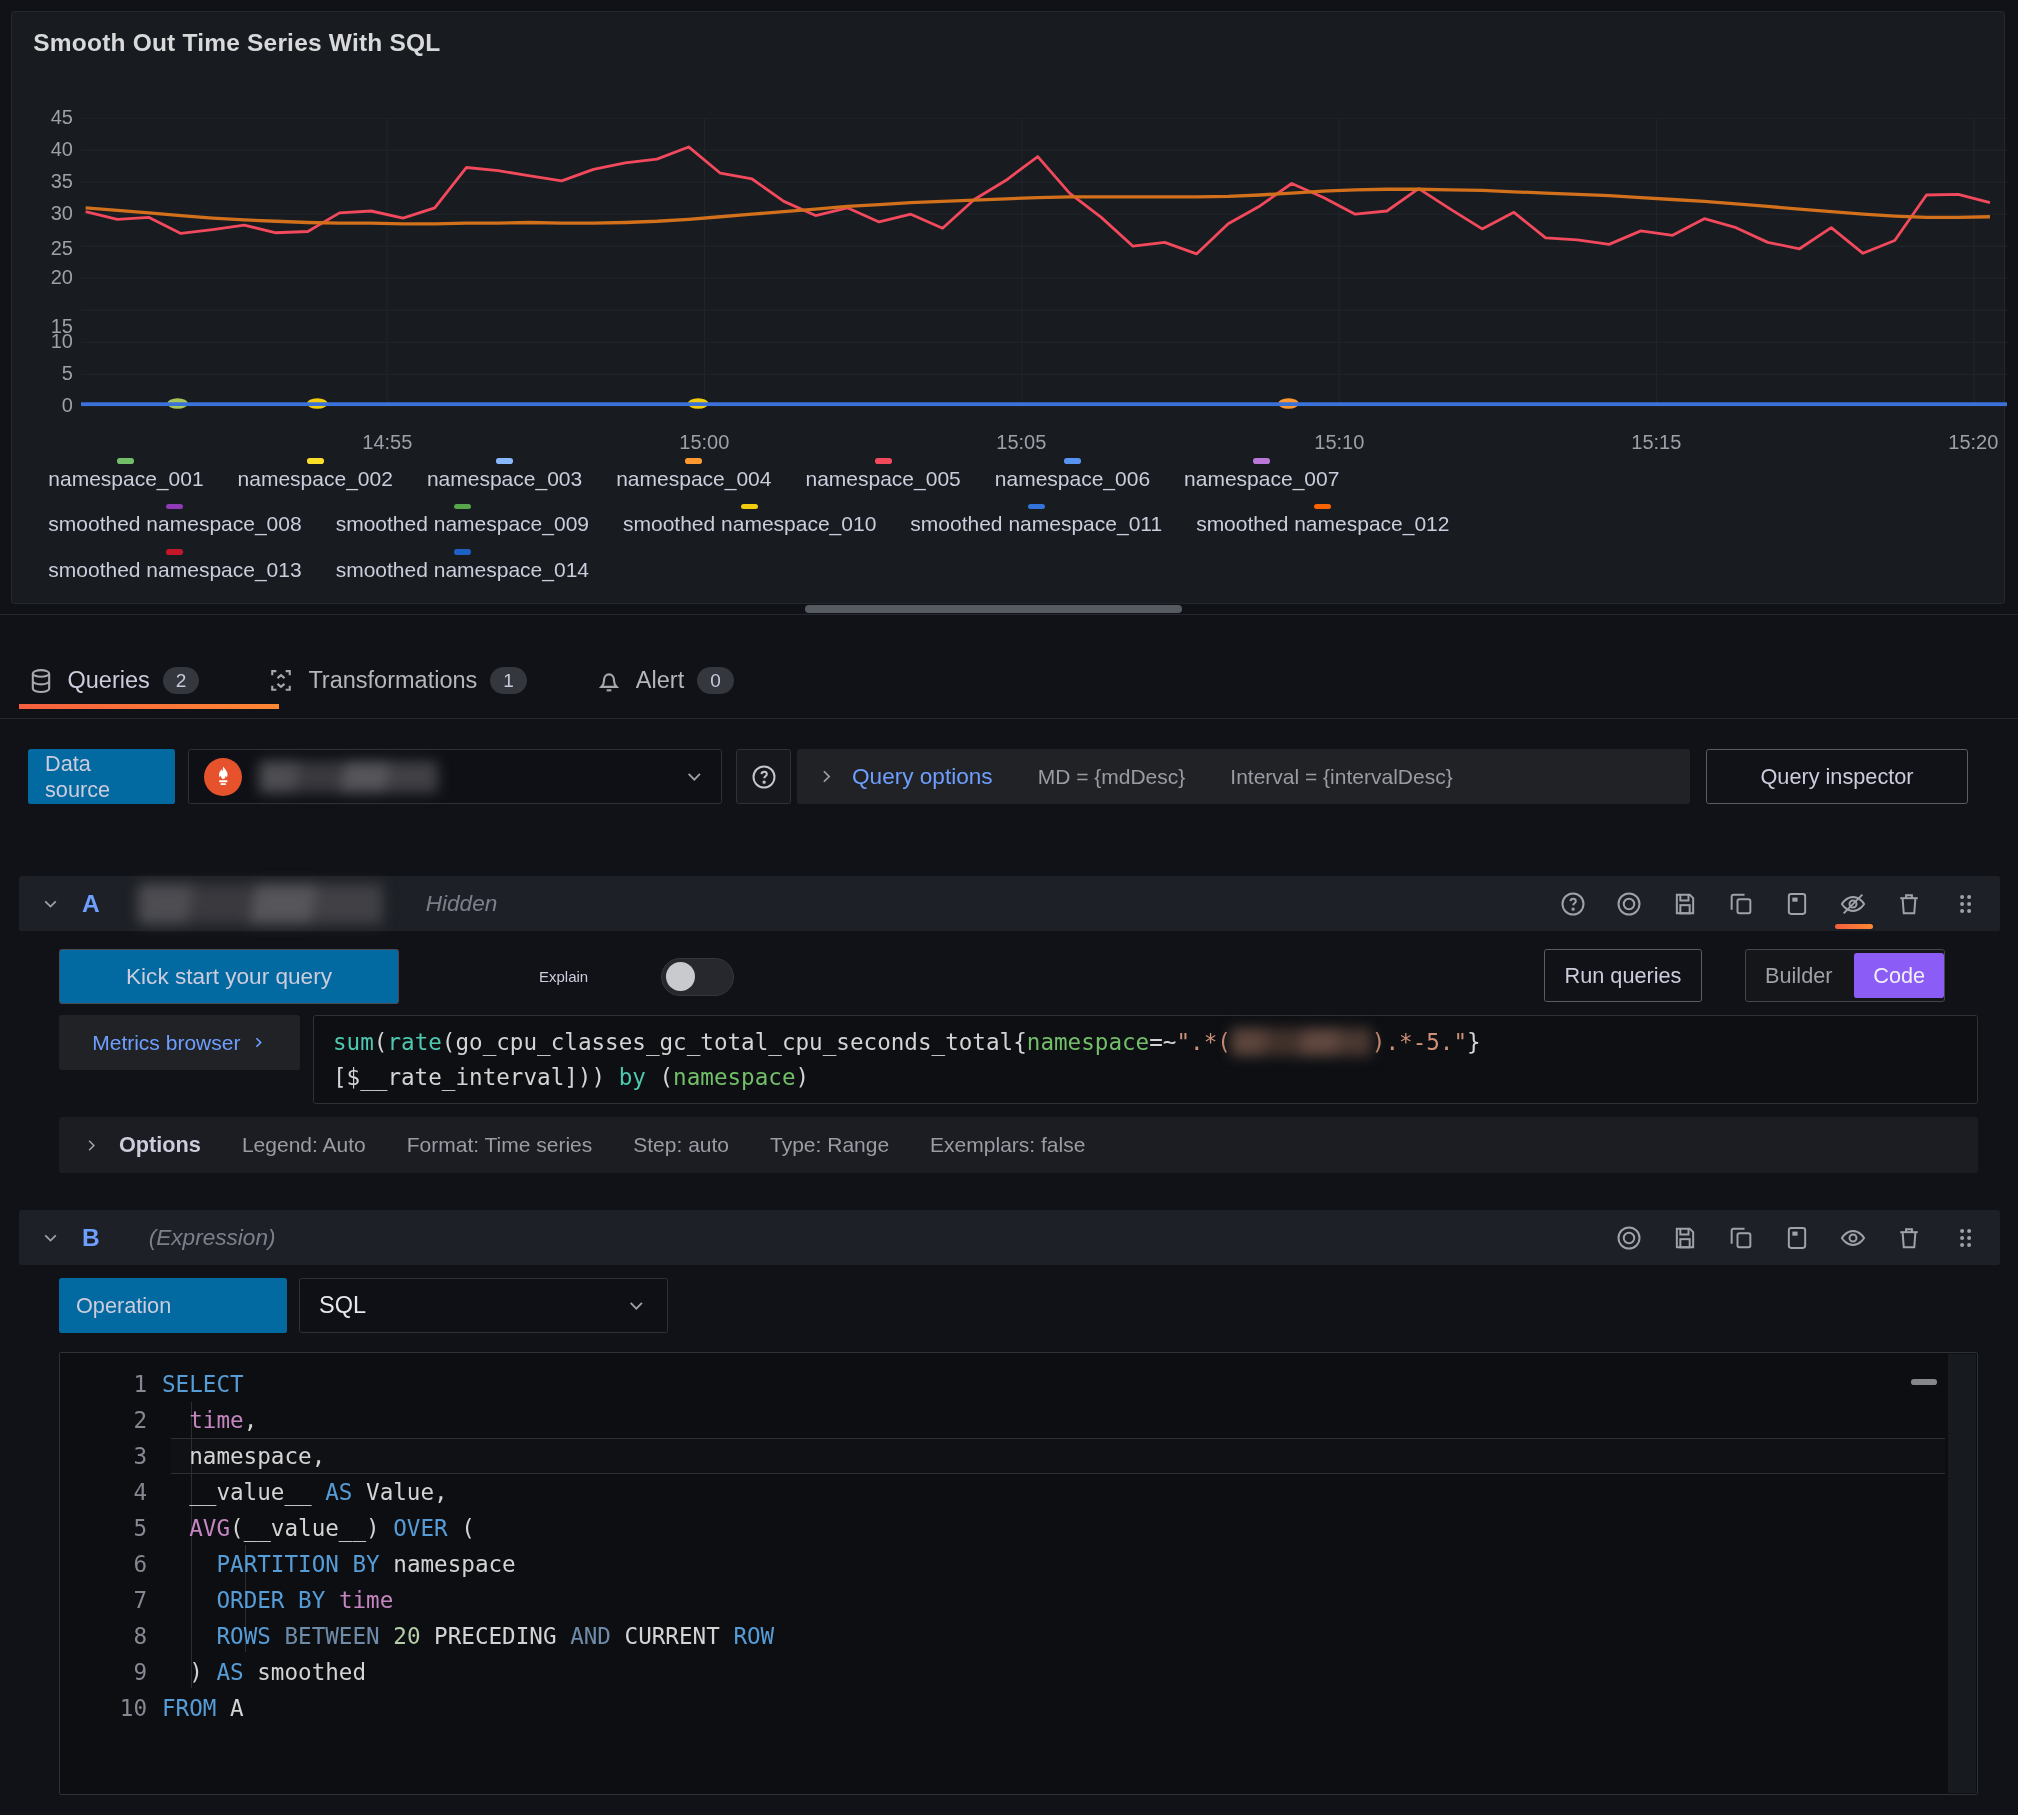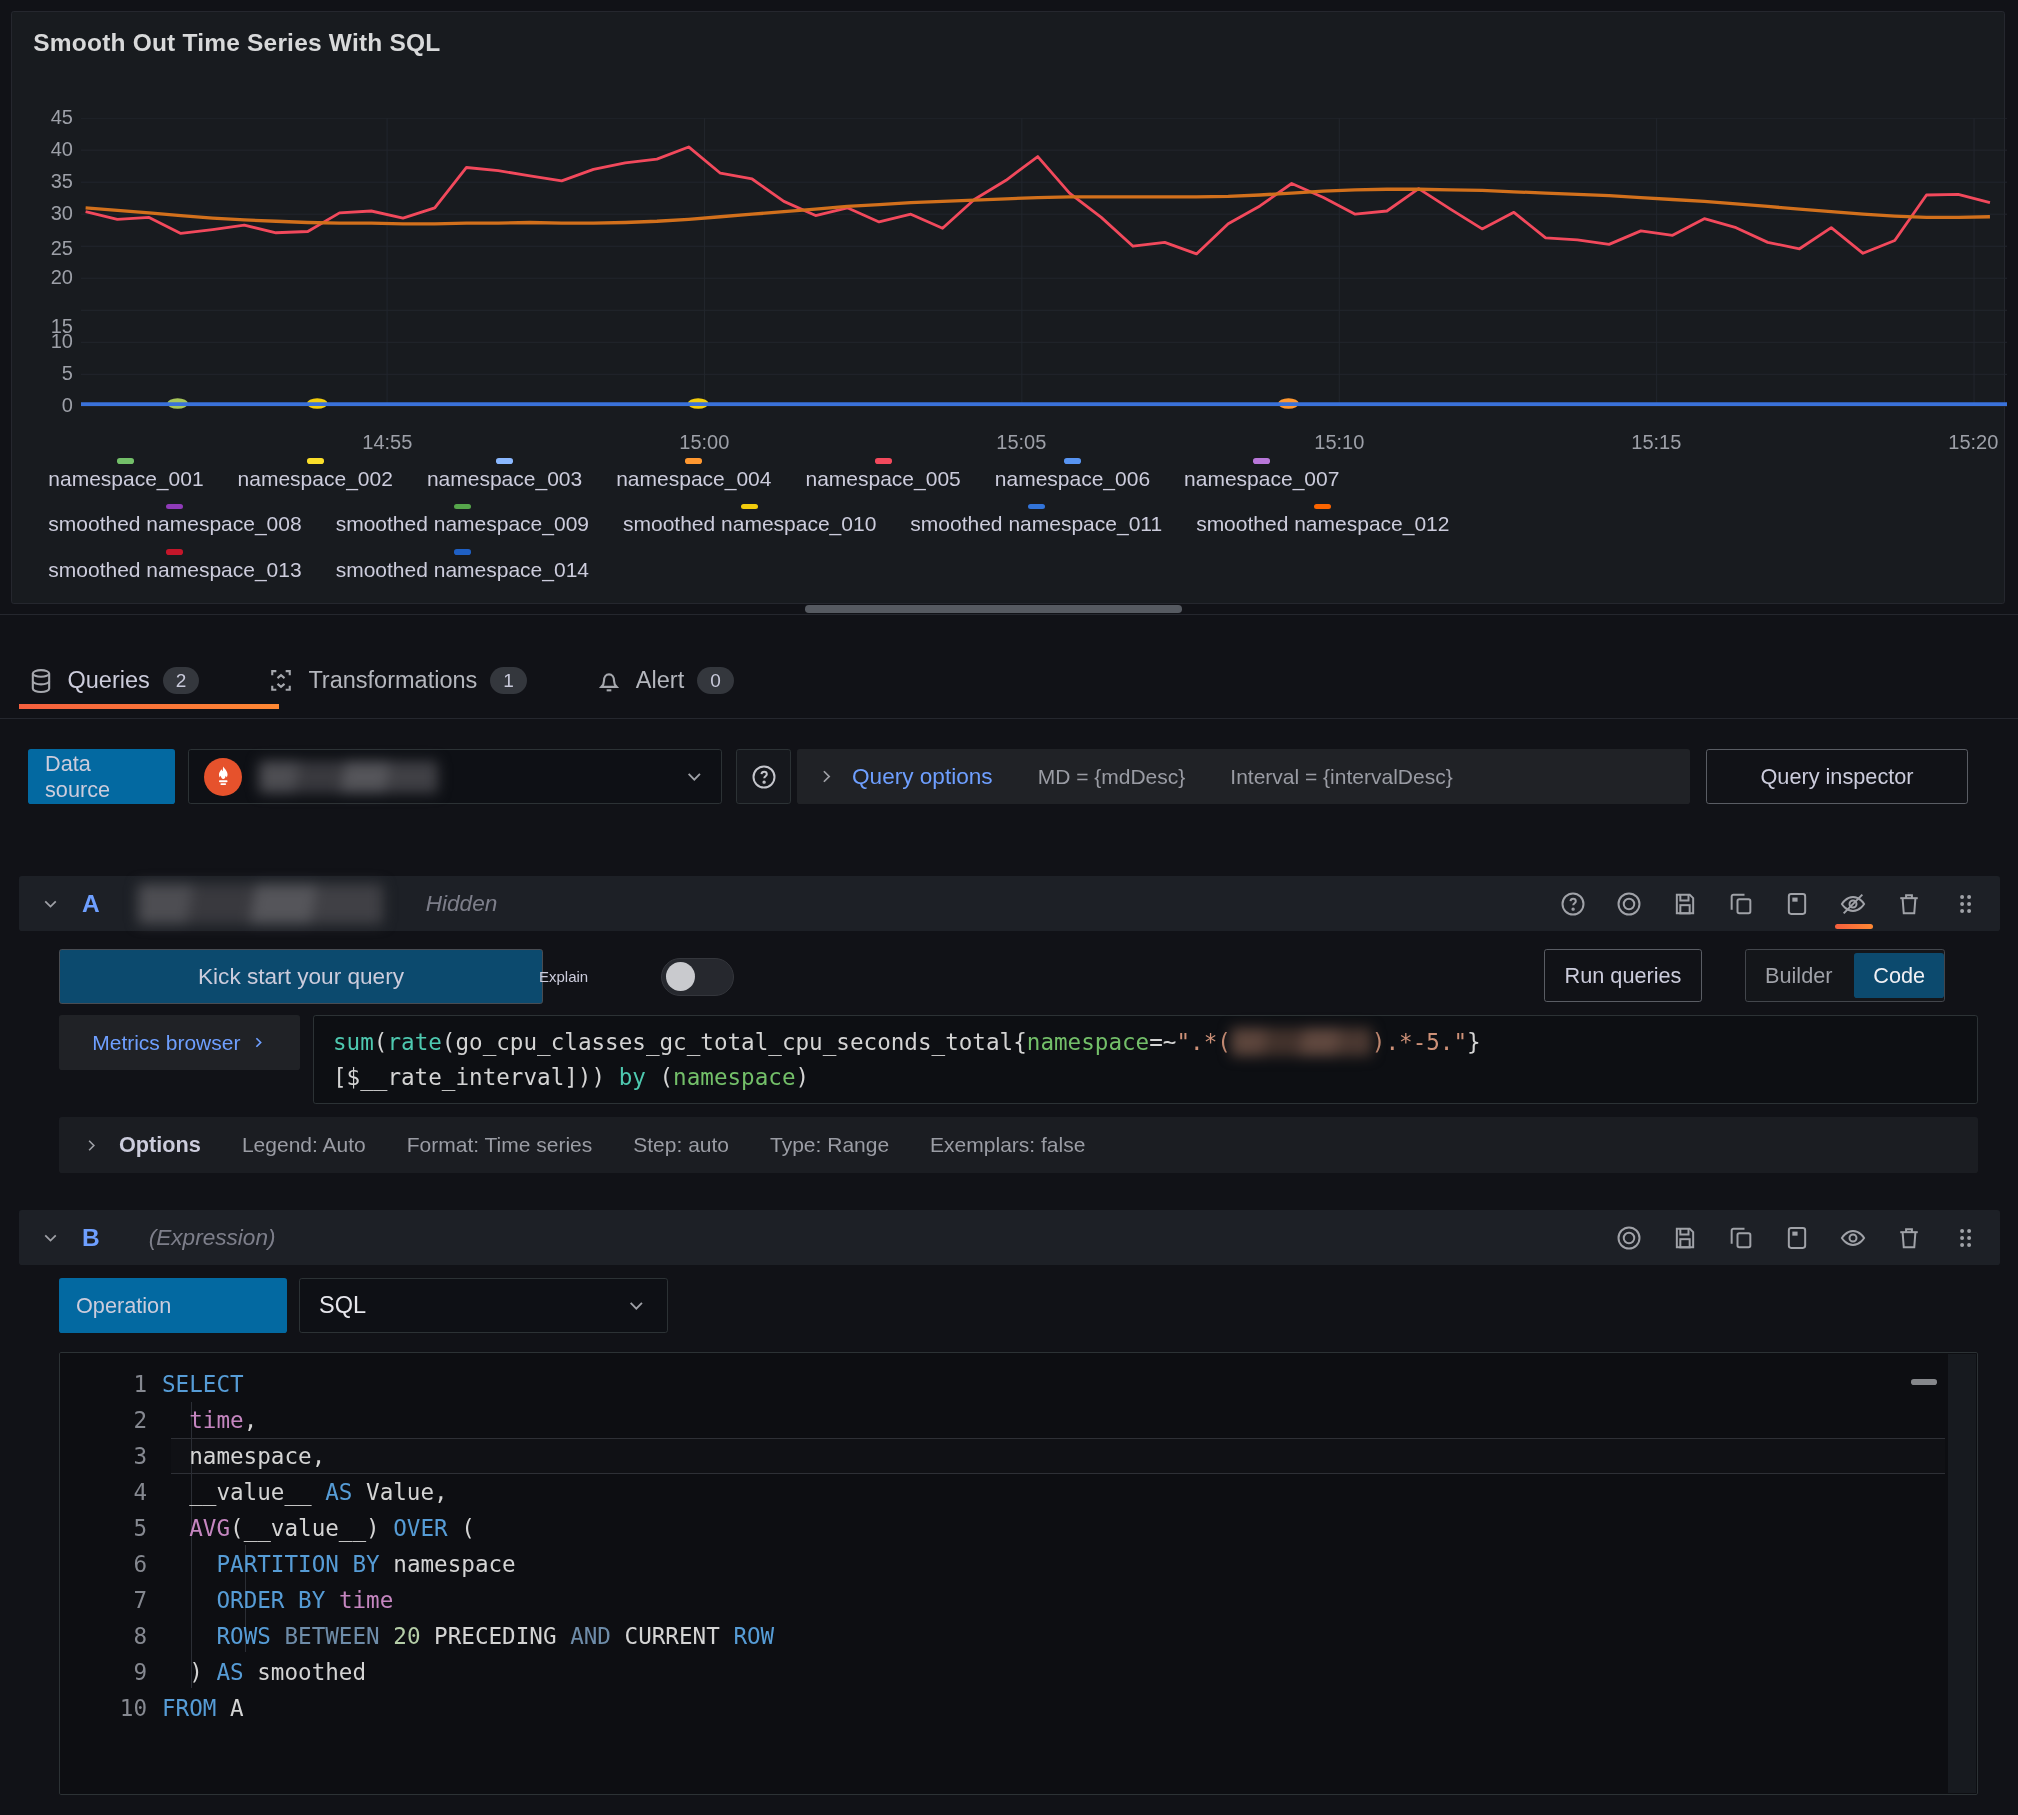--- a/index.html
+++ b/index.html
@@ -50,30 +50,30 @@
   
   .qhead{position:absolute;left:19px;width:1981px;height:55px;background:#1d2026;border-radius:2.8px;
          display:flex;align-items:center;box-sizing:border-box;padding:0 21px;}
   .qletter{color:#6e9fff;font-size:24.5px;font-weight:700;margin-left:21px;}
   .qstate{font-style:italic;color:rgba(204,204,220,.55);font-size:22.6px;}
   .hicons{margin-left:auto;display:flex;gap:28px;align-items:center;}
   .hicon{position:relative;color:#a0a2a8;display:flex;cursor:pointer;}
   .hicon .ul{position:absolute;left:-3.8px;bottom:-11.3px;width:38px;height:4.7px;border-radius:2.8px;
              background:linear-gradient(90deg,#f55f3e,#ff8833);}
   .toolbar{position:absolute;left:0;top:949px;width:2019px;height:56px;}
-  .kickstart{position:absolute;left:59px;width:484px;height:55px;background:#0c4a6e;border:0.9px solid #494c52;}
+  .kickstart{position:absolute;left:59px;width:340px;height:55px;background:#0369a1;border:0.9px solid #494c52;}
   .explain{position:absolute;left:539px;top:0;height:55px;display:flex;align-items:center;font-size:15px;color:#ccccdc;}
   .toggle{position:absolute;left:661px;top:9.4px;width:73px;height:38px;border-radius:19px;background:#26282e;
           border:0.9px solid #34363c;cursor:pointer;box-sizing:border-box;}
   .toggle .knob{position:absolute;left:3.8px;top:2.8px;width:29px;height:29px;border-radius:50%;background:#c9cace;}
   .runq{position:absolute;left:1544px;width:158px;height:53px;}
   .bcgroup{position:absolute;left:1745px;width:200px;height:53px;border:0.9px solid #43464c;border-radius:2.8px;
            display:flex;align-items:center;box-sizing:border-box;background:#14161a;}
   .bcseg{font-size:21.7px;padding:0 19px;height:45px;display:flex;align-items:center;cursor:pointer;color:#9fa1a8;}
-  .bcseg.active{background:#0c4a6e;border-radius:2.8px;color:#f0f0f4;font-weight:500;margin:2.8px;}
+  .bcseg.active{background:#8b5cf6;border-radius:2.8px;color:#f0f0f4;font-weight:500;margin:2.8px;}
   .metricsrow{position:absolute;left:0;top:1015px;width:2019px;}
   .mb-box{position:absolute;left:59px;width:241px;height:55px;background:#202226;border-radius:2.8px;display:flex;
           align-items:center;justify-content:center;gap:9.4px;color:#6e9fff;font-size:21px;font-weight:500;cursor:pointer;}
   .promql{position:absolute;left:313px;top:0;width:1665px;height:89px;background:#0d0f13;border:0.9px solid #2c3235;
           border-radius:2.8px;box-sizing:border-box;padding:9.4px 19px;font-family:"DejaVu Sans Mono","Liberation Mono",monospace;
           font-size:22.6px;line-height:35px;cursor:text;}
   .code-line{white-space:pre;}
   .tk-fn{color:#4ec9b0;} .tk-lb{color:#73bf69;} .tk-st{color:#ce9178;} .tk-pl{color:#d4d4d4;}
   .tk-kw{color:#569cd6;} .tk-mg{color:#c586c0;} .tk-nm{color:#b5cea8;} .tk-id{color:#d4d4d4;} .tk-dm{color:#6e8ca9;}
   .inline-redact{display:inline-block;width:141px;height:28px;vertical-align:-5.6px;}

